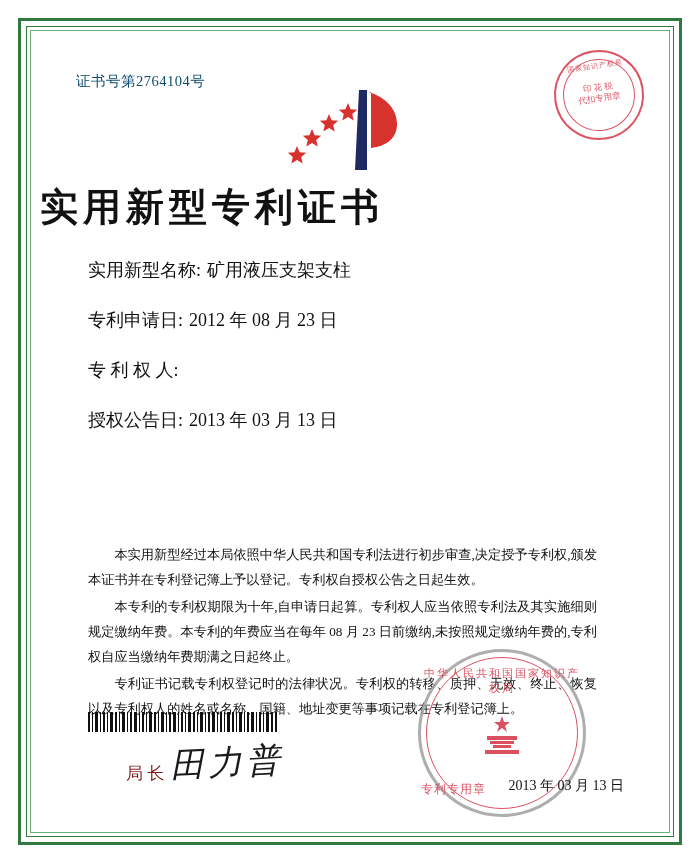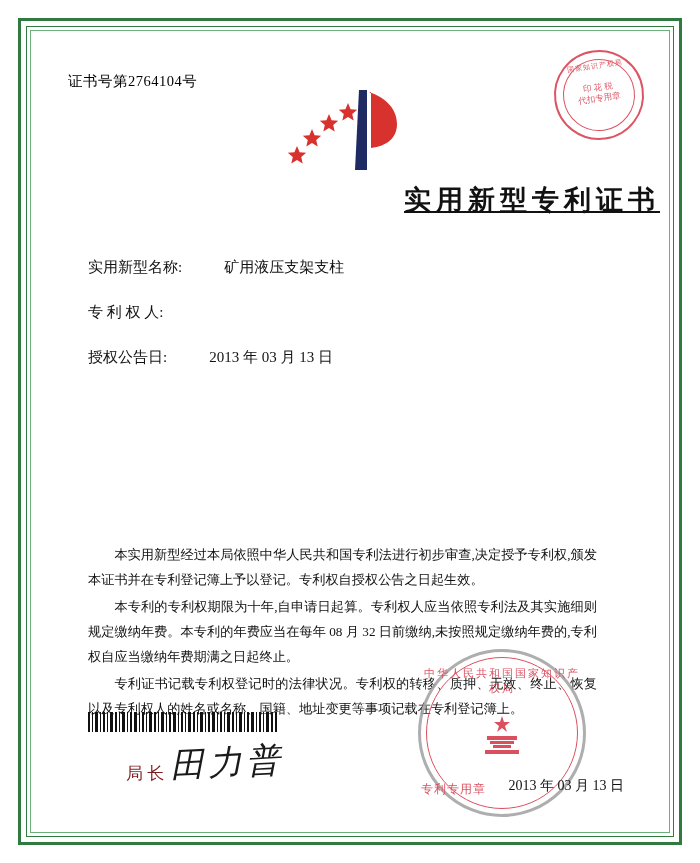--- a/index.html
+++ b/index.html
@@ -46,24 +46,24 @@
     position: absolute;
     left: 40px;
     top: 40px;
     right: 40px;
     bottom: 40px;
   }
 
   
   .cert-number {
     position: absolute;
-    left: 28px;
+    left: 36px;
     top: 32px;
     font-size: 14.5px;
-    color: #000000;
+    color: #0c4a6e;
     letter-spacing: 0.5px;
     white-space: nowrap;
   }
 
   
   .top-seal {
     position: absolute;
     right: 16px;
     top: 10px;
     width: 86px;
@@ -119,43 +119,41 @@
     width: 130px;
     height: 92px;
   }
 
   
   .main-title {
     position: absolute;
     left: 0;
     right: 0;
     top: 142px;
-    text-align: right;
-    font-size: 27px;
+    text-align: left;
+    font-size: 38px;
     font-weight: bold;
     letter-spacing: 5px;
     color: #111111;
     font-family: "Liberation Serif", "DejaVu Serif", serif;
-    text-decoration: underline;
   }
 
   
   .fields {
     position: absolute;
     left: 48px;
     right: 40px;
     top: 218px;
   }
   .field-row {
     display: flex;
     align-items: center;
     margin-bottom: 26px;
-    font-size: 15px;
+    font-size: 18px;
     color: #111111;
-    gap: 36px;
   }
   .field-label {
     white-space: nowrap;
     margin-right: 6px;
   }
   .field-value {
     white-space: nowrap;
   }
 
   
@@ -313,35 +311,39 @@
 
     <div class="fields">
 
       <div class="field-row">
         <span class="field-label">实用新型名称:</span>
         <span class="field-value">矿用液压支架支柱</span>
       </div>
 
 
 
+      <div class="field-row">
+        <span class="field-label">专利申请日:</span>
+        <span class="field-value">2012 年 08 月 23 日</span>
+      </div>
 
       <div class="field-row">
         <span class="field-label">专 利 权 人:</span>
       </div>
 
       <div class="field-row">
         <span class="field-label">授权公告日:</span>
         <span class="field-value">2013 年 03 月 13 日</span>
       </div>
 
     </div>
 
     <div class="body-text">
       <p>本实用新型经过本局依照中华人民共和国专利法进行初步审查,决定授予专利权,颁发本证书并在专利登记簿上予以登记。专利权自授权公告之日起生效。</p>
-      <p>本专利的专利权期限为十年,自申请日起算。专利权人应当依照专利法及其实施细则规定缴纳年费。本专利的年费应当在每年 08 月 32 日前缴纳,未按照规定缴纳年费的,专利权自应当缴纳年费期满之日起终止。</p>
+      <p>本专利的专利权期限为十年,自申请日起算。专利权人应当依照专利法及其实施细则规定缴纳年费。本专利的年费应当在每年 08 月 23 日前缴纳,未按照规定缴纳年费的,专利权自应当缴纳年费期满之日起终止。</p>
       <p>专利证书记载专利权登记时的法律状况。专利权的转移、质押、无效、终止、恢复以及专利权人的姓名或名称、国籍、地址变更等事项记载在专利登记簿上。</p>
     </div>
 
     <div class="barcode">
       <svg width="190" height="20" viewBox="0 0 190 20" xmlns="http://www.w3.org/2000/svg">
         <g fill="#111111">
           <rect x="0" y="0" width="2" height="20"></rect>
             <rect x="4" y="0" width="1" height="20"></rect>
           <rect x="7" y="0" width="3" height="20"></rect>
             <rect x="12" y="0" width="1" height="20"></rect>

